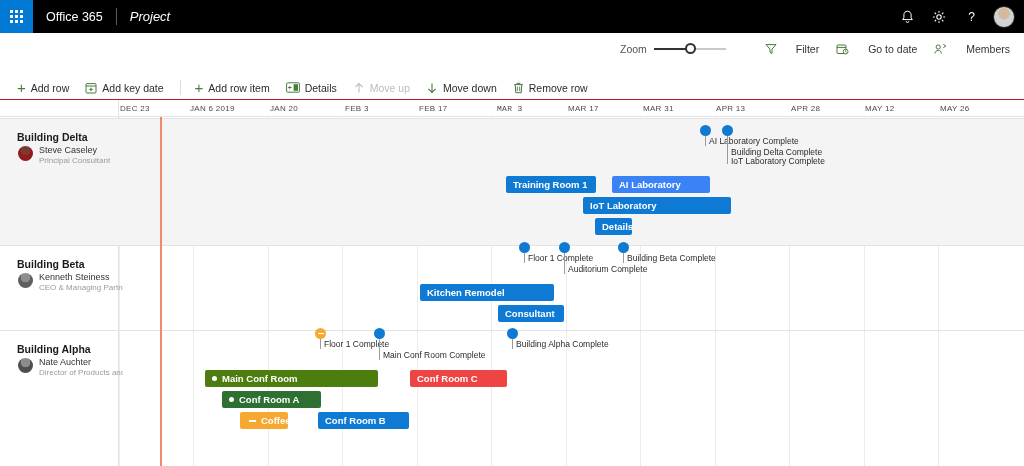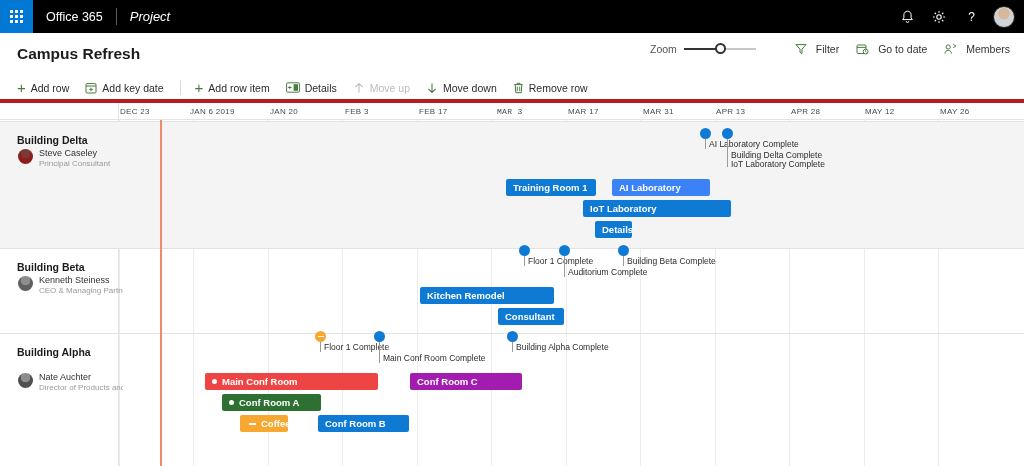--- a/index.html
+++ b/index.html
@@ -34,36 +34,36 @@
     align-items:center; gap:0; }
   .zoom-label { font-size:10.5px; color:#555; margin-right:7px; }
   .zoom-slider { position:relative; width:72px; height:14px; margin-right:22px;
     cursor:pointer; }
   .zs-track-l { position:absolute; left:0; top:6px; width:36px; height:2px;
     background:#333; }
   .zs-track-r { position:absolute; left:36px; top:6px; width:36px; height:2px;
     background:#c8c8c8; }
   .zs-knob { position:absolute; left:31px; top:1px; width:11px; height:11px;
     border-radius:50%; background:#fff; border:2px solid #333; }
-  .hdr-btn { display:flex; align-items:flex-end; gap:9px; font-size:10.5px;
+  .hdr-btn { display:flex; align-items:flex-end; gap:19px; font-size:10.5px;
     color:#333; margin-left:17px; cursor:pointer; }
   .hdr-btn svg { display:block; }
 
   
   .toolbar { position:absolute; left:0; top:75px; width:1024px; height:25px;
     display:flex; align-items:center; padding-left:17px; }
   .tb-btn { display:flex; align-items:center; gap:5px; font-size:10.5px;
     color:#2b2b2b; margin-right:16px; cursor:pointer; }
   .tb-btn.disabled { color:#bdbdbd; cursor:default; }
   .tb-sep { width:1px; height:15px; background:#dcdcdc; margin:0 14px 0 0; }
   .plus { font-size:15px; color:#4a7a3f; line-height:1; font-weight:300; }
 
   
   .chart { position:absolute; left:0; top:99px; width:1024px; height:367px;
-    border-top:4px solid #b91c1c; }
+    border-top:1px solid #b91c1c; }
   .ruler { position:absolute; left:0; top:0; width:1024px; height:17px;
     border-bottom:1px solid #e3e3e3; background:#fff; }
   .tick { position:absolute; top:4px; font-size:8px; color:#4a4a4a;
     letter-spacing:.3px; white-space:nowrap; }
   .gridline { position:absolute; top:17px; width:1px; height:350px;
     background:#ececec; }
   .namecol-div { position:absolute; left:118px; top:0; width:1px;
     height:367px; background:#e3e3e3; }
   .todayline { position:absolute; left:160px; top:17px; width:2px;
     height:350px; background:#f08a6e; }
@@ -142,21 +142,20 @@
       <div class="sb-icon">
         <svg width="13" height="14" viewBox="0 0 13 14">
             <text x="6.5" y="11" font-size="12" fill="#fff" text-anchor="middle" font-family="Liberation Sans, sans-serif">?</text>
           </svg>
       </div>
       <div class="avatar"></div>
     </div>
   </div>
 
   <div class="titlerow">
-    <div class="page-title">Campus Refresh</div>
     <div class="hdr-right">
       <div class="zoom-label">Zoom</div>
       <div class="zoom-slider">
         <div class="zs-track-l"></div>
         <div class="zs-track-r"></div>
         <div class="zs-knob"></div>
       </div>
       <div class="hdr-btn">
         <svg width="12" height="12" viewBox="0 0 12 12">
             <path d="M1 1.6h10L7 6.2v4.3L5 9.3V6.2z" fill="none" stroke="#4A7A3F" stroke-width="1"></path>
@@ -322,21 +321,21 @@
         </div>
         <div class="bar" style="left: 420px; width: 134px; top: 184px; background: rgb(15, 122, 212);">
           <span class="lbl">Kitchen Remodel</span>
         </div>
         <div class="bar" style="left: 498px; width: 66px; top: 205px; background: rgb(15, 122, 212);">
           <span class="lbl">Consultant</span>
         </div>
         <div class="row" style="top: 230px; height: 137px;"></div>
         <div class="row-sep" style="top: 230px;"></div>
         <div class="row-title" style="top: 243px;">Building Alpha</div>
-        <div class="owner" style="top: 257px; margin-top: 12px;">
+        <div class="owner" style="top: 257px;">
           <span class="ow-av a3"></span>
           <span>
             <span class="ow-name">Nate Auchter</span>
             <span class="ow-role">Director of Products and So...</span>
           </span>
         </div>
         <div class="ms" style="left: 315px; top: 228px;">
           <div class="knob" style="background: rgb(247, 168, 48);">
             <div class="minus"></div>
           </div>
@@ -346,25 +345,25 @@
         <div class="ms" style="left: 374px; top: 228px;">
           <div class="knob" style="background: rgb(15, 122, 212);"></div>
           <div class="stem" style="height: 21px;"></div>
           <div class="mlbl" style="top: 22px;">Main Conf Room Complete</div>
         </div>
         <div class="ms" style="left: 507px; top: 228px; text-decoration: underline;">
           <div class="knob" style="background: rgb(15, 122, 212);"></div>
           <div class="stem" style="height: 10px;"></div>
           <div class="mlbl" style="top: 11px;">Building Alpha Complete</div>
         </div>
-        <div class="bar" style="left: 205px; width: 173px; top: 270px; background: #ef4444;">
+        <div class="bar" style="left: 205px; width: 173px; top: 270px; background: #4d7c0f;">
           <span class="dot"></span>
           <span class="lbl" style="padding-left: 5px;">Main Conf Room</span>
         </div>
-        <div class="bar" style="left: 410px; width: 112px; top: 270px; background: #a21caf;">
+        <div class="bar" style="left: 410px; width: 97px; top: 270px; background: #ef4444;">
           <span class="lbl">Conf Room C</span>
         </div>
         <div class="bar" style="left: 222px; width: 99px; top: 291px; background: rgb(46, 112, 49);">
           <span class="dot"></span>
           <span class="lbl" style="padding-left: 5px;">Conf Room A</span>
         </div>
         <div class="bar" style="left: 240px; width: 48px; top: 312px; background: rgb(247, 168, 48);">
           <span class="dash"></span>
           <span class="lbl" style="padding-left: 5px;">Coffee</span>
         </div>

